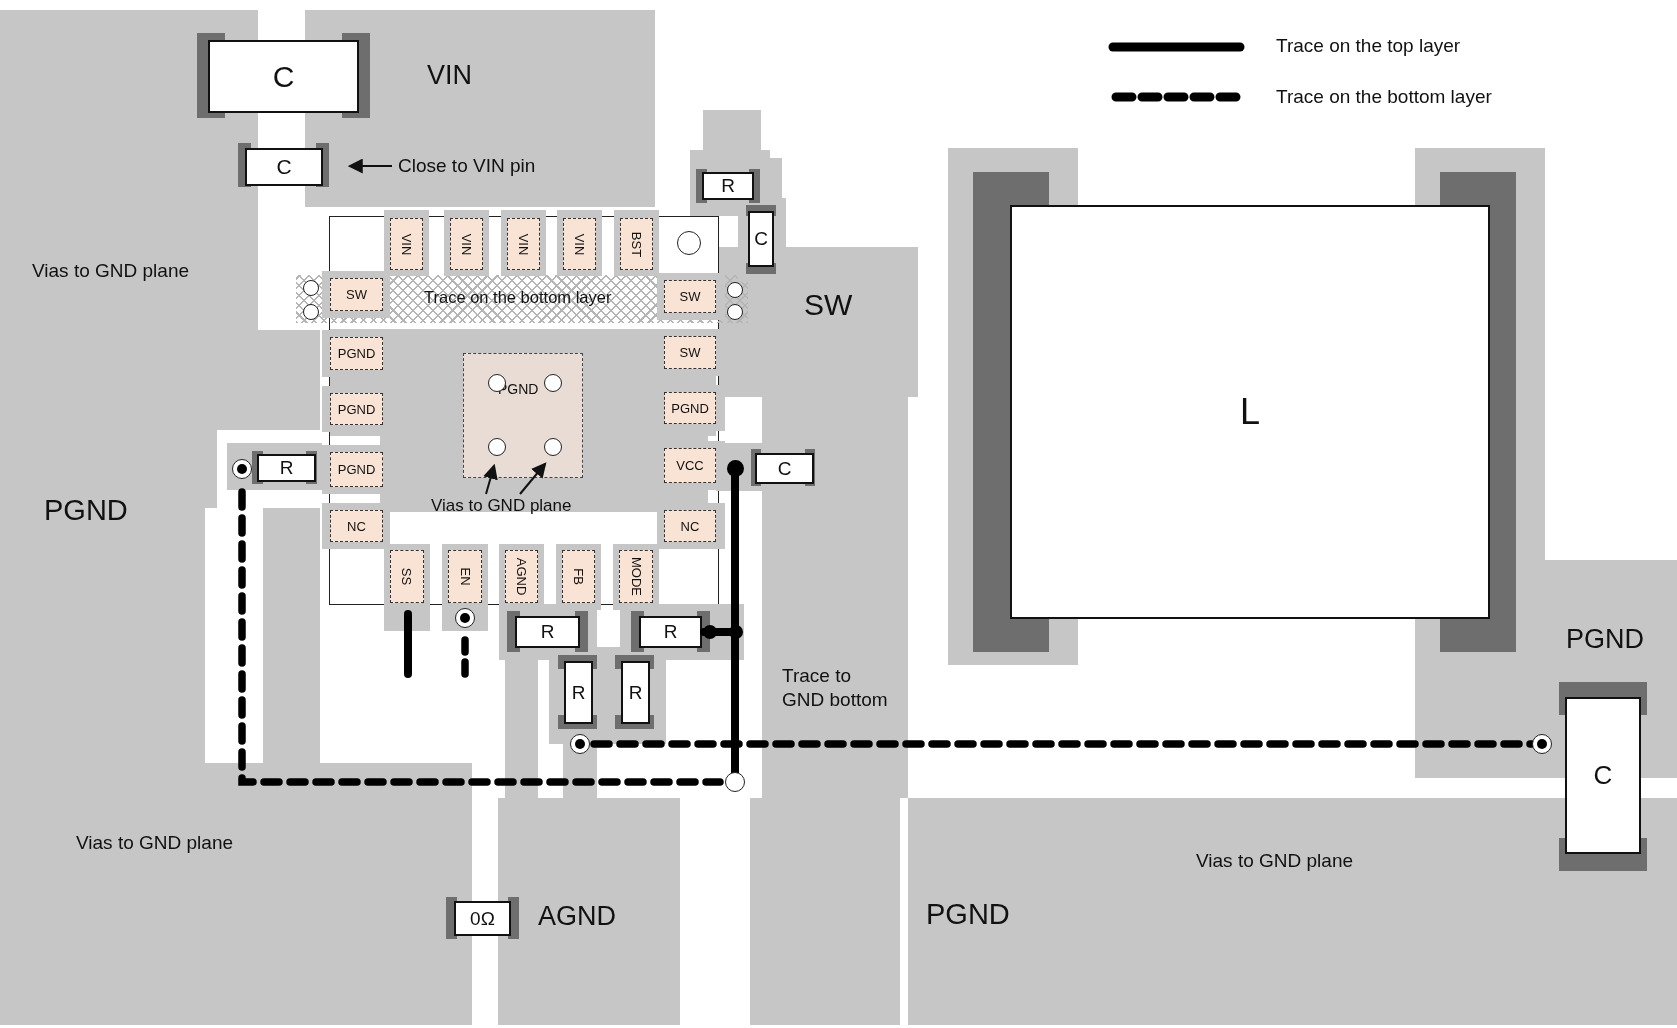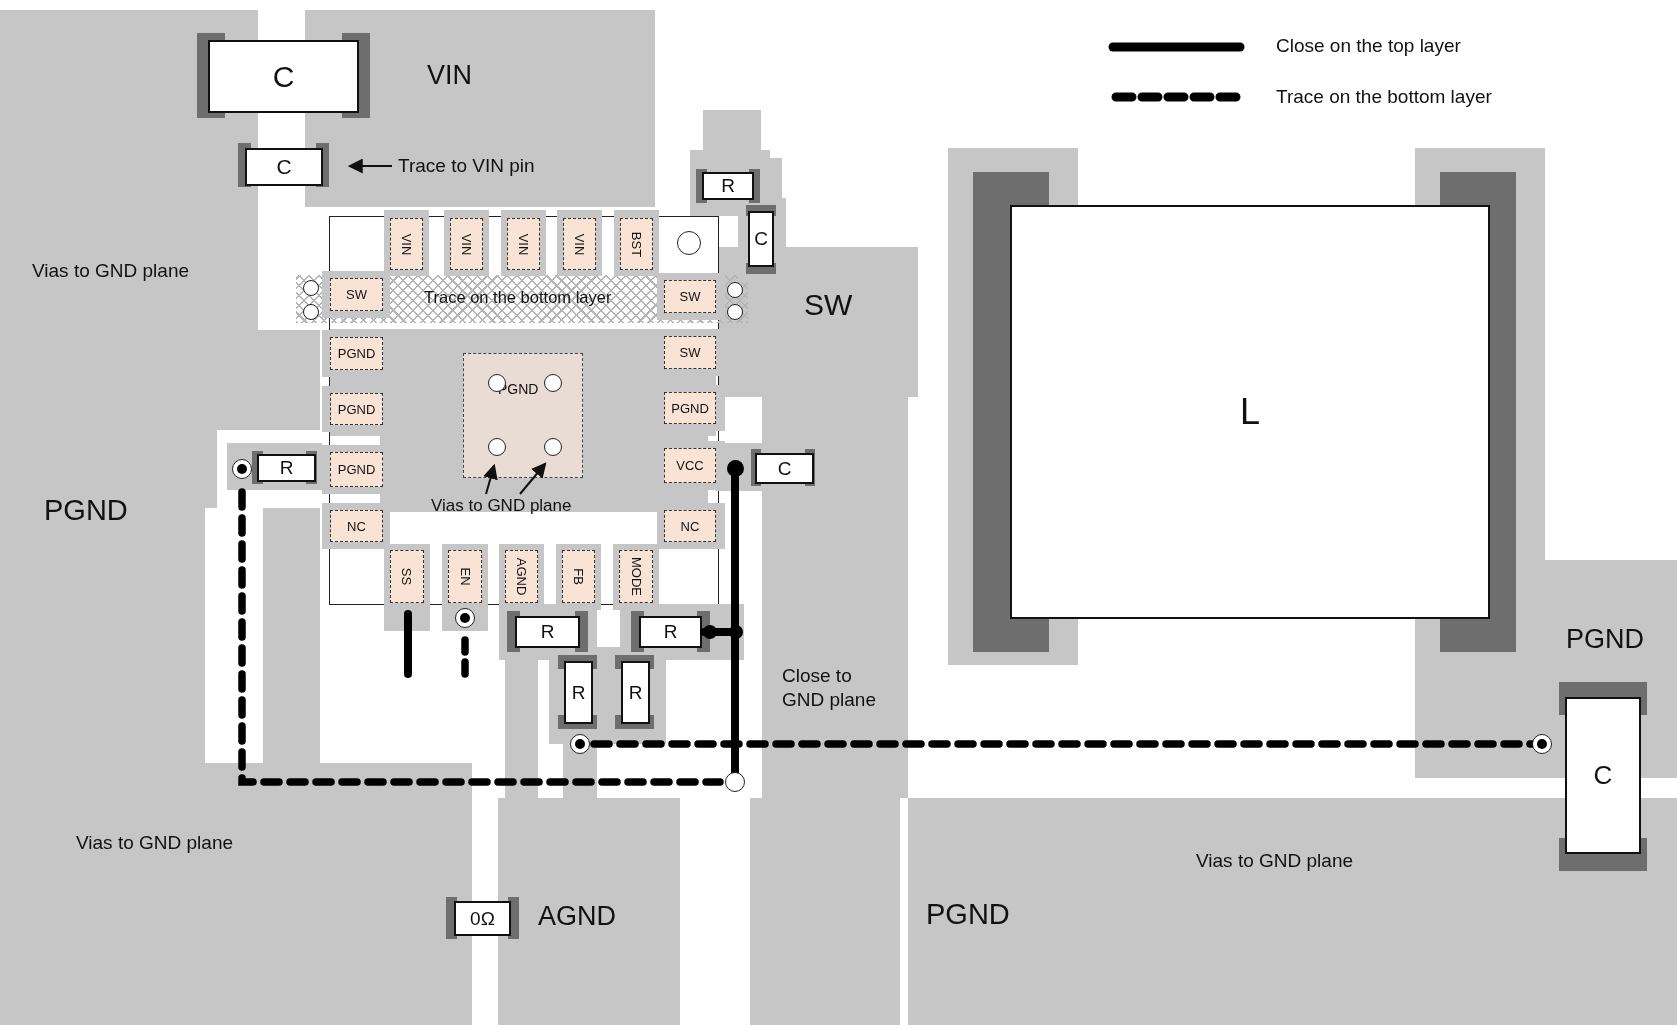--- a/index.html
+++ b/index.html
@@ -384,26 +384,26 @@
   <div class="via z45" style="left:725px;top:772px;width:20px;height:20px"></div>
   <div class="via dot z45" style="left:1532px;top:734px;width:20px;height:20px"></div>
 
   <div class="lbl z50" style="left:427px;top:60px;font-size:27px">VIN</div>
   <div class="lbl z50" style="left:804px;top:288px;font-size:30px">SW</div>
   <div class="lbl z50" style="left:44px;top:494px;font-size:29px">PGND</div>
   <div class="lbl z50" style="left:926px;top:898px;font-size:29px">PGND</div>
   <div class="lbl z50" style="left:538px;top:901px;font-size:27px">AGND</div>
   <div class="lbl z50" style="left:1566px;top:624px;font-size:27px">PGND</div>
 
-  <div class="lbl z50" style="left:398px;top:155px;font-size:19px">Trace to VIN pin</div>
+  <div class="lbl z50" style="left:398px;top:155px;font-size:19px">Close to VIN pin</div>
   <div class="lbl z50" style="left:424px;top:288px;font-size:16.5px">Trace on the bottom layer</div>
   <div class="lbl z50" style="left:32px;top:260px;font-size:19px">Vias to GND plane</div>
   <div class="lbl z50" style="left:76px;top:832px;font-size:19px">Vias to GND plane</div>
   <div class="lbl z50" style="left:1196px;top:850px;font-size:19px">Vias to GND plane</div>
   <div class="lbl z50" style="left:431px;top:496px;font-size:17px">Vias to GND plane</div>
   <div class="lbl z50" style="left:782px;top:664px;font-size:19px;line-height:24px">
-    <div>Close to</div>
-    <div>GND plane</div>
+    <div>Trace to</div>
+    <div>GND bottom</div>
   </div>
 
-  <div class="lbl z50" style="left:1276px;top:35px;font-size:19px">Close on the top layer</div>
+  <div class="lbl z50" style="left:1276px;top:35px;font-size:19px">Trace on the top layer</div>
   <div class="lbl z50" style="left:1276px;top:86px;font-size:19px">Trace on the bottom layer</div>
 </div>
 
 </body></html>

